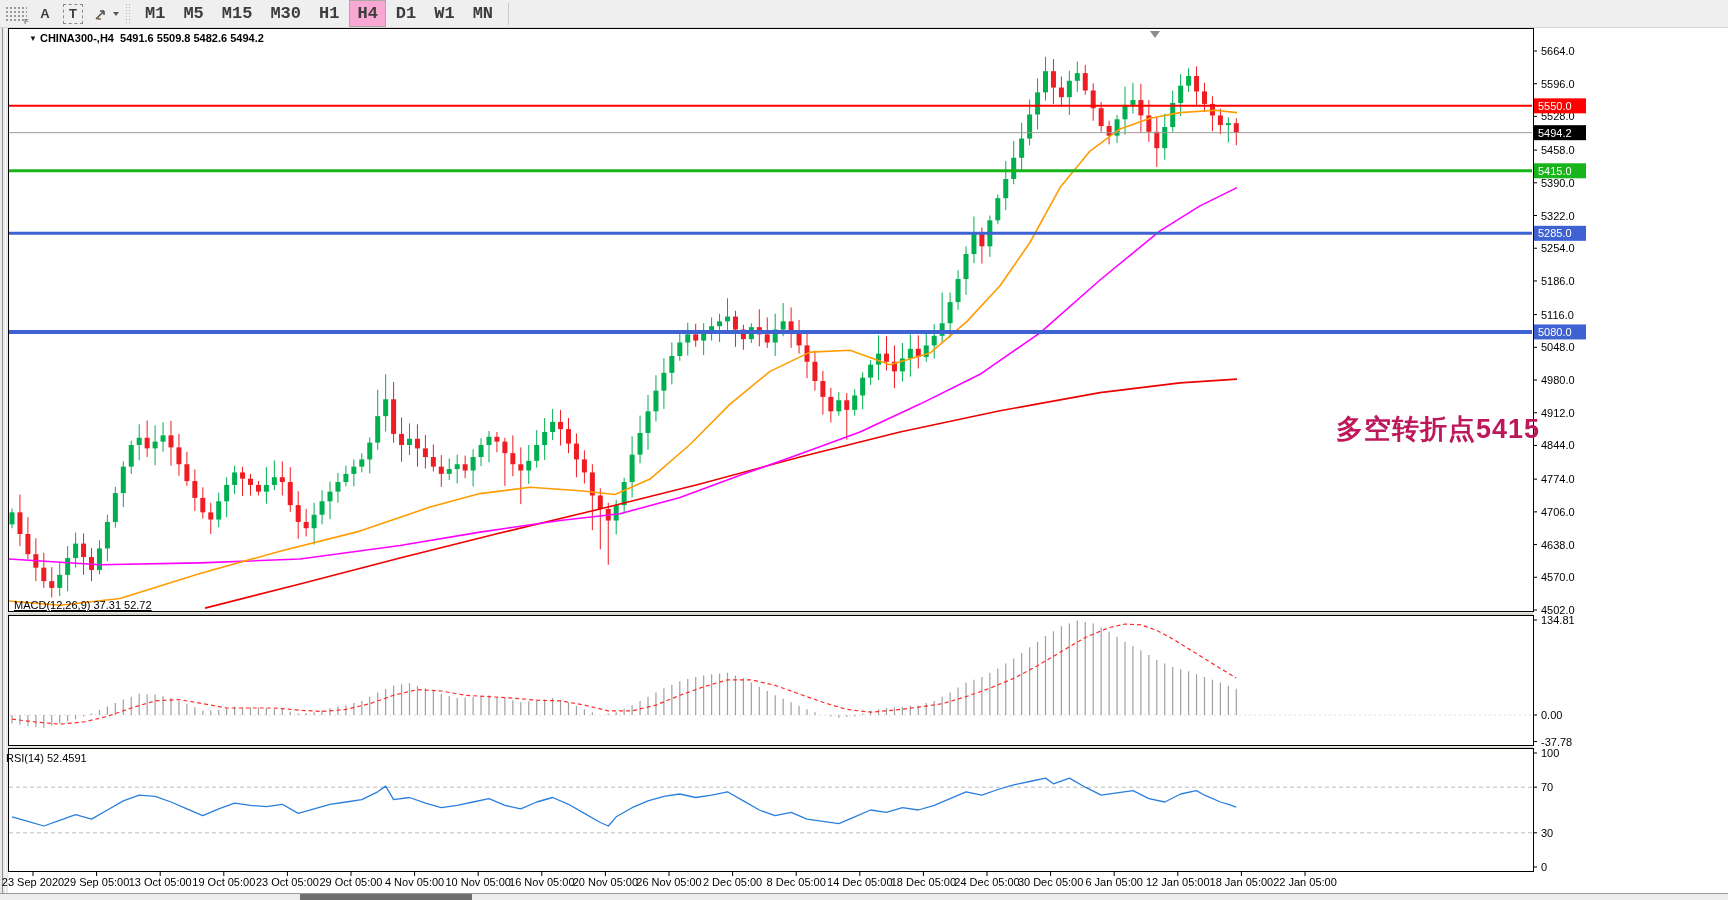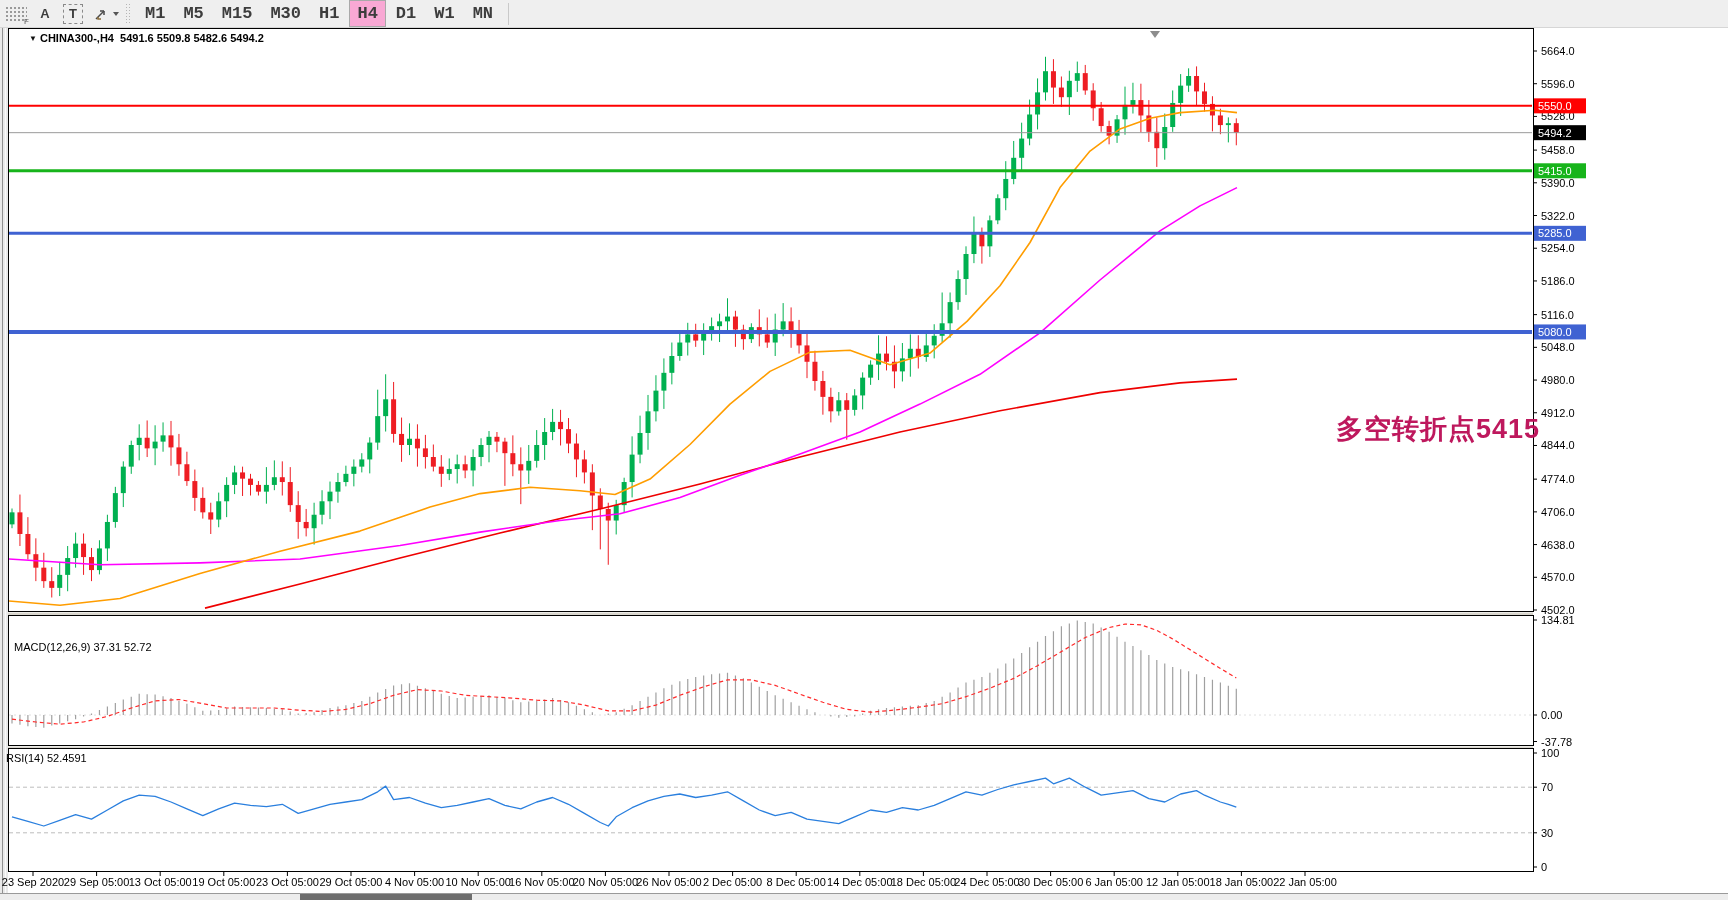--- a/index.html
+++ b/index.html
@@ -26,21 +26,21 @@
         background-size:3px 3px;}
   .vline{width:1px;height:22px;background:#c9c9c9;margin:0 6px;}
   .tf{border:1px solid transparent;background:transparent;
       font-family:Liberation Mono, monospace;font-size:17px;font-weight:bold;
       color:#3d3d3d;padding:3px 7px;margin:0 1px;cursor:default;}
   .tf.active{background:#f9a8d4;border:1px solid #a9a9a9;}
   
   .ovl{position:absolute;font-size:11px;color:#000;white-space:pre;}
   #title{left:29px;top:32px;font-weight:bold;text-align:right;}
   #title .dd{font-size:8px;vertical-align:1px;color:#111;}
-  #macdLabel{left:14px;top:641px;}
+  #macdLabel{left:14px;top:599px;text-decoration:underline;}
   #rsiLabel{left:6px;top:752px;}
   #annotation{left:1318px;top:411px;font-size:27px;font-weight:600;
               letter-spacing:1px;color:#be185d;margin-left:18px;}
   .axis-hotzone{position:absolute;background:transparent;}
   #cv{position:absolute;left:0;top:0;}
   svg text{font-family:"Liberation Sans",sans-serif;}
 </style>
 </head>
 <body>
 

